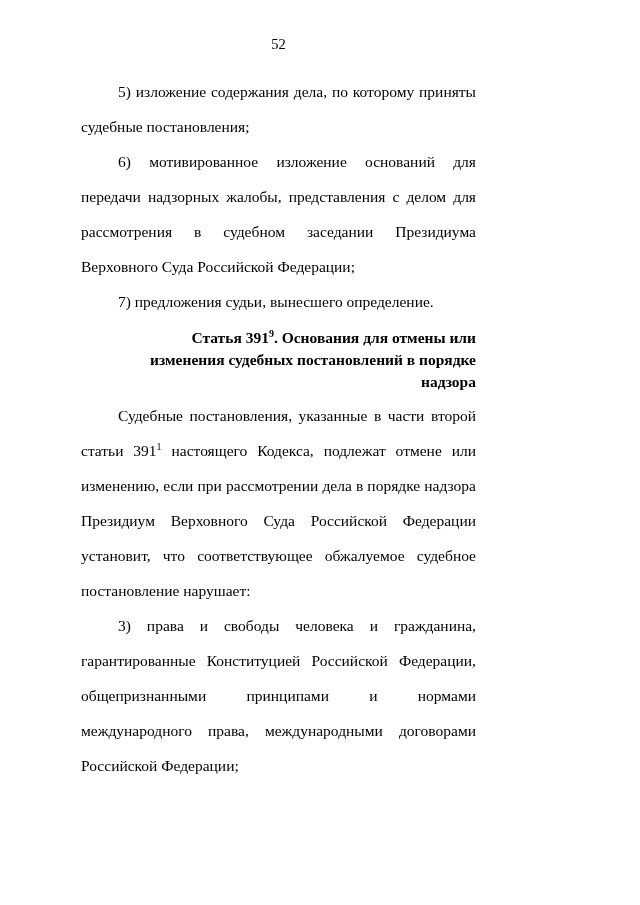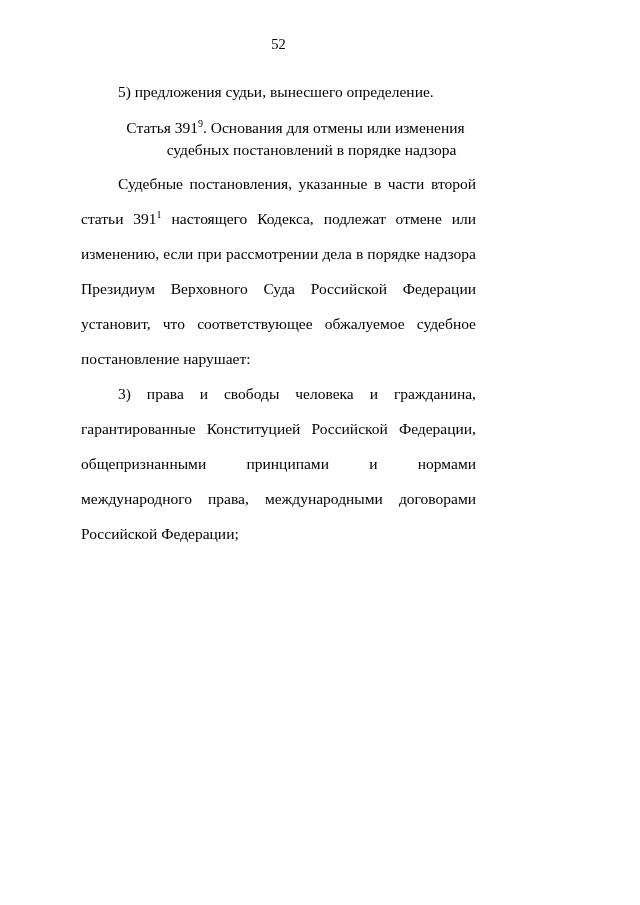--- a/index.html
+++ b/index.html
@@ -21,44 +21,46 @@
     margin-bottom: 21px;
   }
   .body-para {
     font-size: 15.5px;
     line-height: 35px;
     text-align: justify;
     text-indent: 37px;
   }
   .article-heading {
     font-size: 15.5px;
-    font-weight: normal;
+    font-weight: bold;
     line-height: 22px;
     padding-left: 66px;
     text-indent: -32px;
-    text-align: center;
+    text-align: right;
     margin-top: 8px;
     margin-bottom: 5px;
   }
   sup.ss {
     font-size: 10px;
     vertical-align: super;
     line-height: 0;
   }
 </style>
 </head>
 <body>
 
 <div class="page">
 
   <div class="page-number">52</div>
 
+  <p class="body-para">5) изложение содержания дела, по которому приняты судебные постановления;</p>
 
+  <p class="body-para">6) мотивированное изложение оснований для передачи надзорных жалобы, представления с делом для рассмотрения в судебном заседании Президиума Верховного Суда Российской Федерации;</p>
 
-  <p class="body-para">5) предложения судьи, вынесшего определение.</p>
+  <p class="body-para">7) предложения судьи, вынесшего определение.</p>
 
 
   <p class="article-heading"><span>Статья 391</span><sup class="ss">9</sup><span>. Основания для отмены или изменения судебных постановлений в порядке надзора</span></p>
 
   <p class="body-para"><span>Судебные постановления, указанные в части второй статьи 391</span><sup class="ss">1</sup><span> настоящего Кодекса, подлежат отмене или изменению, если при рассмотрении дела в порядке надзора Президиум Верховного Суда Российской Федерации установит, что соответствующее обжалуемое судебное постановление нарушает:</span></p>
 
   <p class="body-para">3) права и свободы человека и гражданина, гарантированные Конституцией Российской Федерации, общепризнанными принципами и нормами международного права, международными договорами Российской Федерации;</p>
 
 
 </div>

